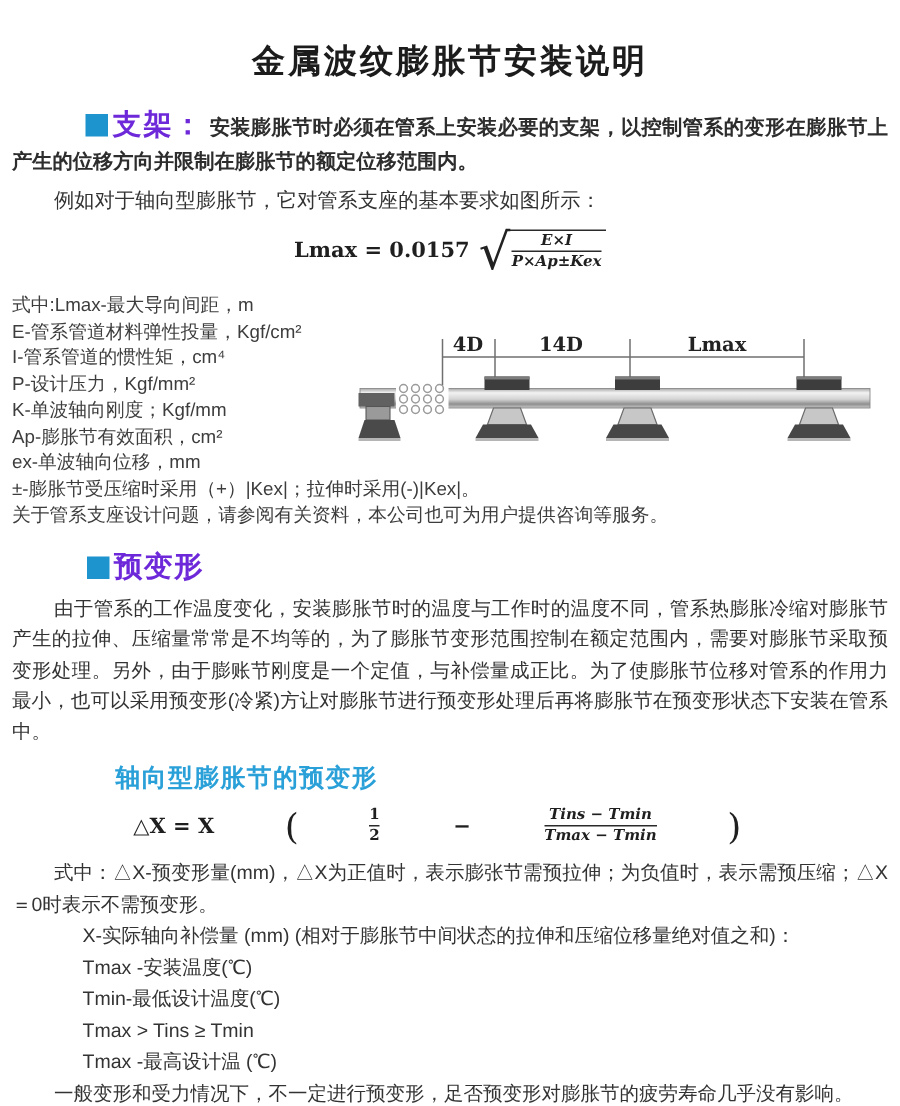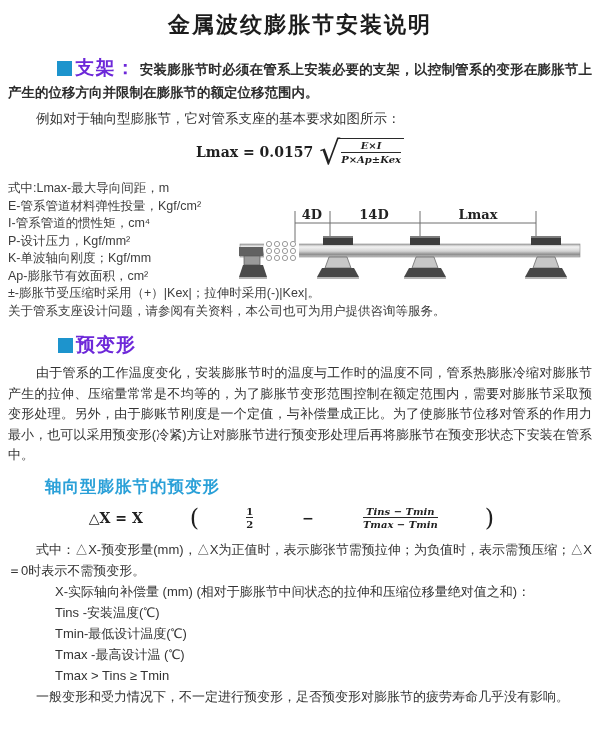--- a/index.html
+++ b/index.html
@@ -3,21 +3,21 @@
 <meta charset="utf-8">
 <style>
   html,body{margin:0;padding:0;background:#fff;}
   .page{
     width:600px;height:737px;background:#ffffff;position:relative;overflow:hidden;
     font-family:"Liberation Sans",sans-serif;color:#3a3a3a;box-sizing:border-box;
     padding:6px 8px 0 8px;
   }
   .doc-title{
     text-align:center;font-size:22px;font-weight:bold;color:#1c1c1c;
-    margin:4px 0 16px 0;letter-spacing:2px;
+    margin:20px 0 16px 0;letter-spacing:2px;
   }
   
   .sq{display:inline-block;width:15px;height:15px;background:#1d94cd;margin-right:3px;vertical-align:-2px;}
   .sec-head-inline{color:#6d28d9;font-size:19px;font-weight:bold;letter-spacing:1px;}
   .lead-p{font-size:13.5px;line-height:23px;margin:0;text-indent:49px;font-weight:bold;color:#2d2d2d;text-align:justify;}
   .lead-p .lead-text{font-weight:bold;}
   .example-p{font-size:13.5px;line-height:20px;margin:5px 0 0 0;text-indent:28px;color:#333;}
 
   
   .formula{font-family:"DejaVu Serif",serif;color:#1f1f1f;font-weight:bold;}
@@ -38,21 +38,21 @@
   .defs p{margin:0;}
   .d0{margin-left:30px;}
   .d1{margin-left:52px;}
   .d2{margin-left:45px;}
   .diagram-svg{position:absolute;top:26px;right:2px;}
 
   .sec2-head{margin:12px 0 0 30px;padding-left:20px;}
   .body-para{font-size:13px;line-height:20.5px;margin:5px 0 0 0;text-indent:28px;text-align:justify;color:#333;}
 
   .sub-blue{color:#2aa0d8;font-size:16.5px;font-weight:bold;margin:10px 0 0 0;letter-spacing:1px;}
-  .sub-axial{margin-left:37px;}
+  .sub-axial{margin-left:69px;}
 
   .notes{margin-top:8px;font-size:13px;line-height:21px;color:#333;}
   .notes p{margin:0;text-align:justify;}
   .n-shallow{text-indent:28px;}
   .n-deep{text-indent:47px;}
 </style>
 </head>
 <body>
 
 <div class="page">
@@ -71,20 +71,21 @@
     </span>
   </div>
 
   <div class="defs">
     <p class="d0">式中:Lmax-最大导向间距，m</p>
     <p class="d1">E-管系管道材料弹性投量，Kgf/cm²</p>
     <p class="d1">I-管系管道的惯性矩，cm⁴</p>
     <p class="d1">P-设计压力，Kgf/mm²</p>
     <p class="d1">K-单波轴向刚度；Kgf/mm</p>
     <p class="d1">Ap-膨胀节有效面积，cm²</p>
+    <p class="d1">ex-单波轴向位移，mm</p>
     <p class="d2">±-膨胀节受压缩时采用（+）|Kex|；拉伸时采用(-)|Kex|。</p>
     <p class="d2">关于管系支座设计问题，请参阅有关资料，本公司也可为用户提供咨询等服务。</p>
 
     <svg class="diagram-svg" width="352" height="95" viewBox="0 0 352 95">
       <defs>
         <linearGradient id="pipeGrad" x1="0" y1="0" x2="0" y2="1">
           <stop offset="0" stop-color="#a8a8a8"></stop>
           <stop offset="0.22" stop-color="#f2f2f2"></stop>
           <stop offset="0.55" stop-color="#d4d4d4"></stop>
           <stop offset="0.8" stop-color="#8f8f8f"></stop>
@@ -170,20 +171,20 @@
     <span class="sfrac italic">
         <span class="num">Tins − Tmin</span>
         <span class="den">Tmax − Tmin</span>
       </span>
     <span class="paren">)</span>
   </div>
 
   <div class="notes">
     <p class="n-shallow">式中：△X-预变形量(mm)，△X为正值时，表示膨张节需预拉伸；为负值时，表示需预压缩；△X＝0时表示不需预变形。</p>
     <p class="n-deep">X-实际轴向补偿量 (mm) (相对于膨胀节中间状态的拉伸和压缩位移量绝对值之和)：</p>
-    <p class="n-deep">Tins -安装温度(℃)</p>
+    <p class="n-deep">Tmax -安装温度(℃)</p>
     <p class="n-deep">Tmin-最低设计温度(℃)</p>
+    <p class="n-deep">Tmax &gt; Tins ≥ Tmin</p>
     <p class="n-deep">Tmax -最高设计温 (℃)</p>
-    <p class="n-deep">Tmax &gt; Tins ≥ Tmin</p>
     <p class="n-shallow">一般变形和受力情况下，不一定进行预变形，足否预变形对膨胀节的疲劳寿命几乎没有影响。</p>
   </div>
 
 </div>
 
 </body></html>

